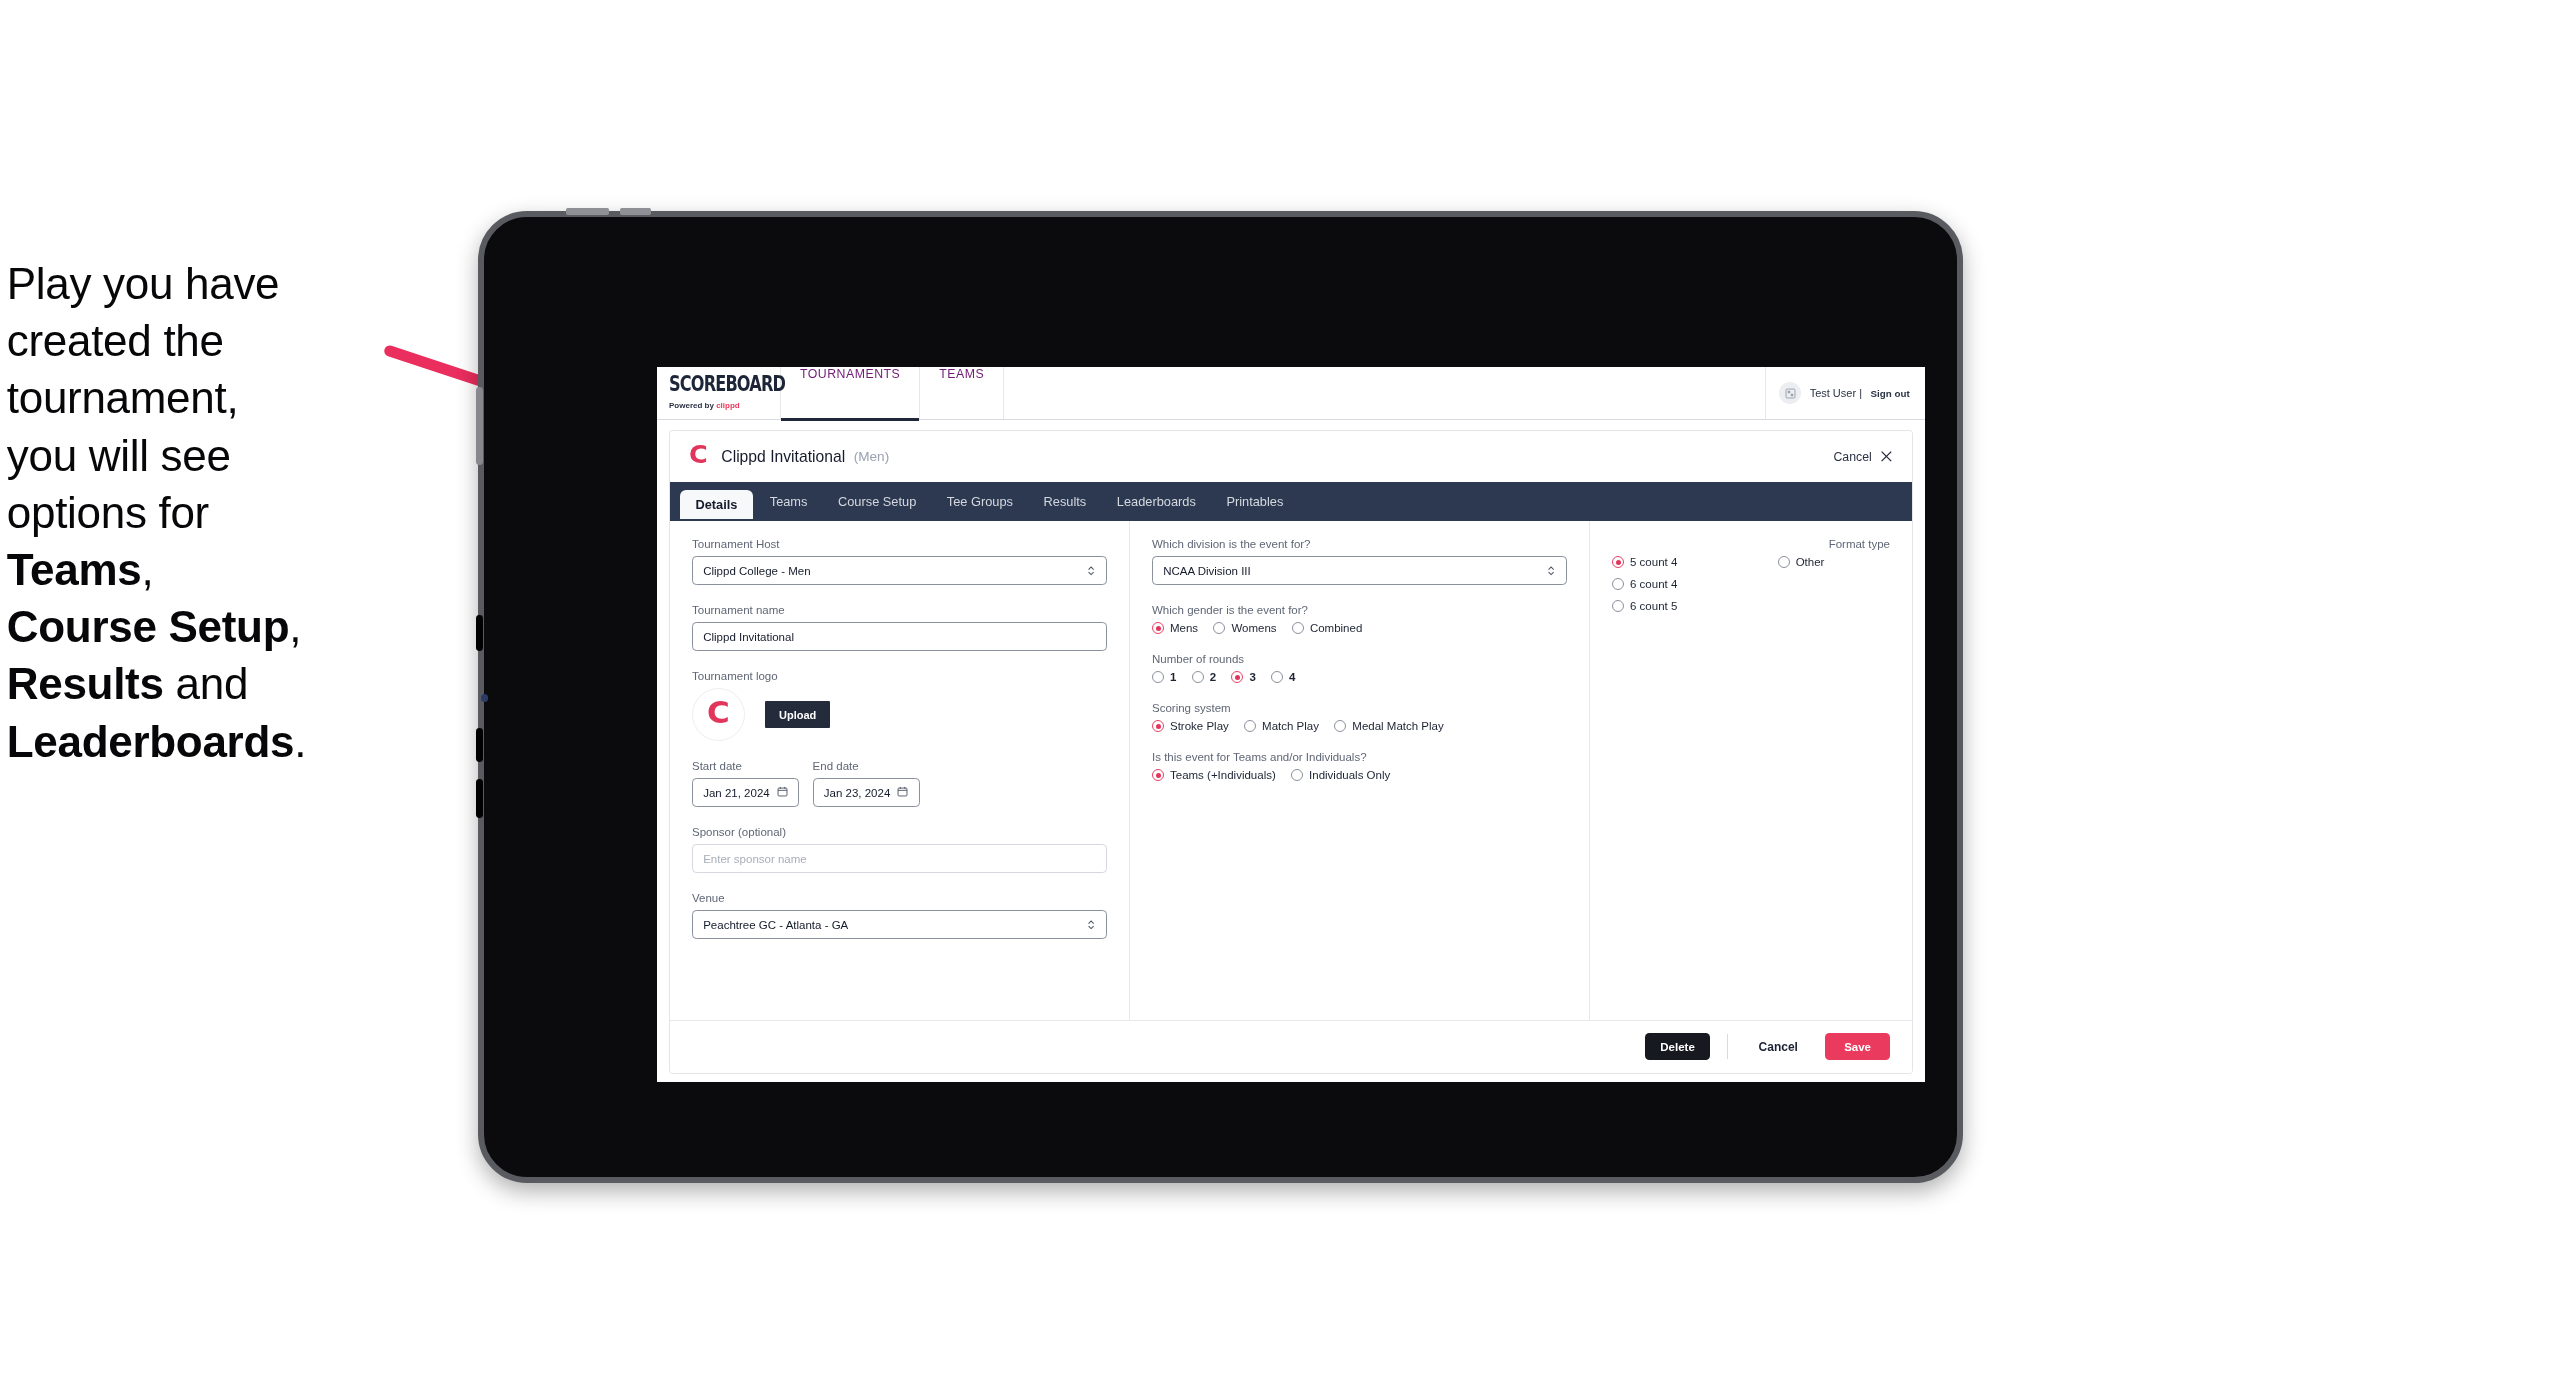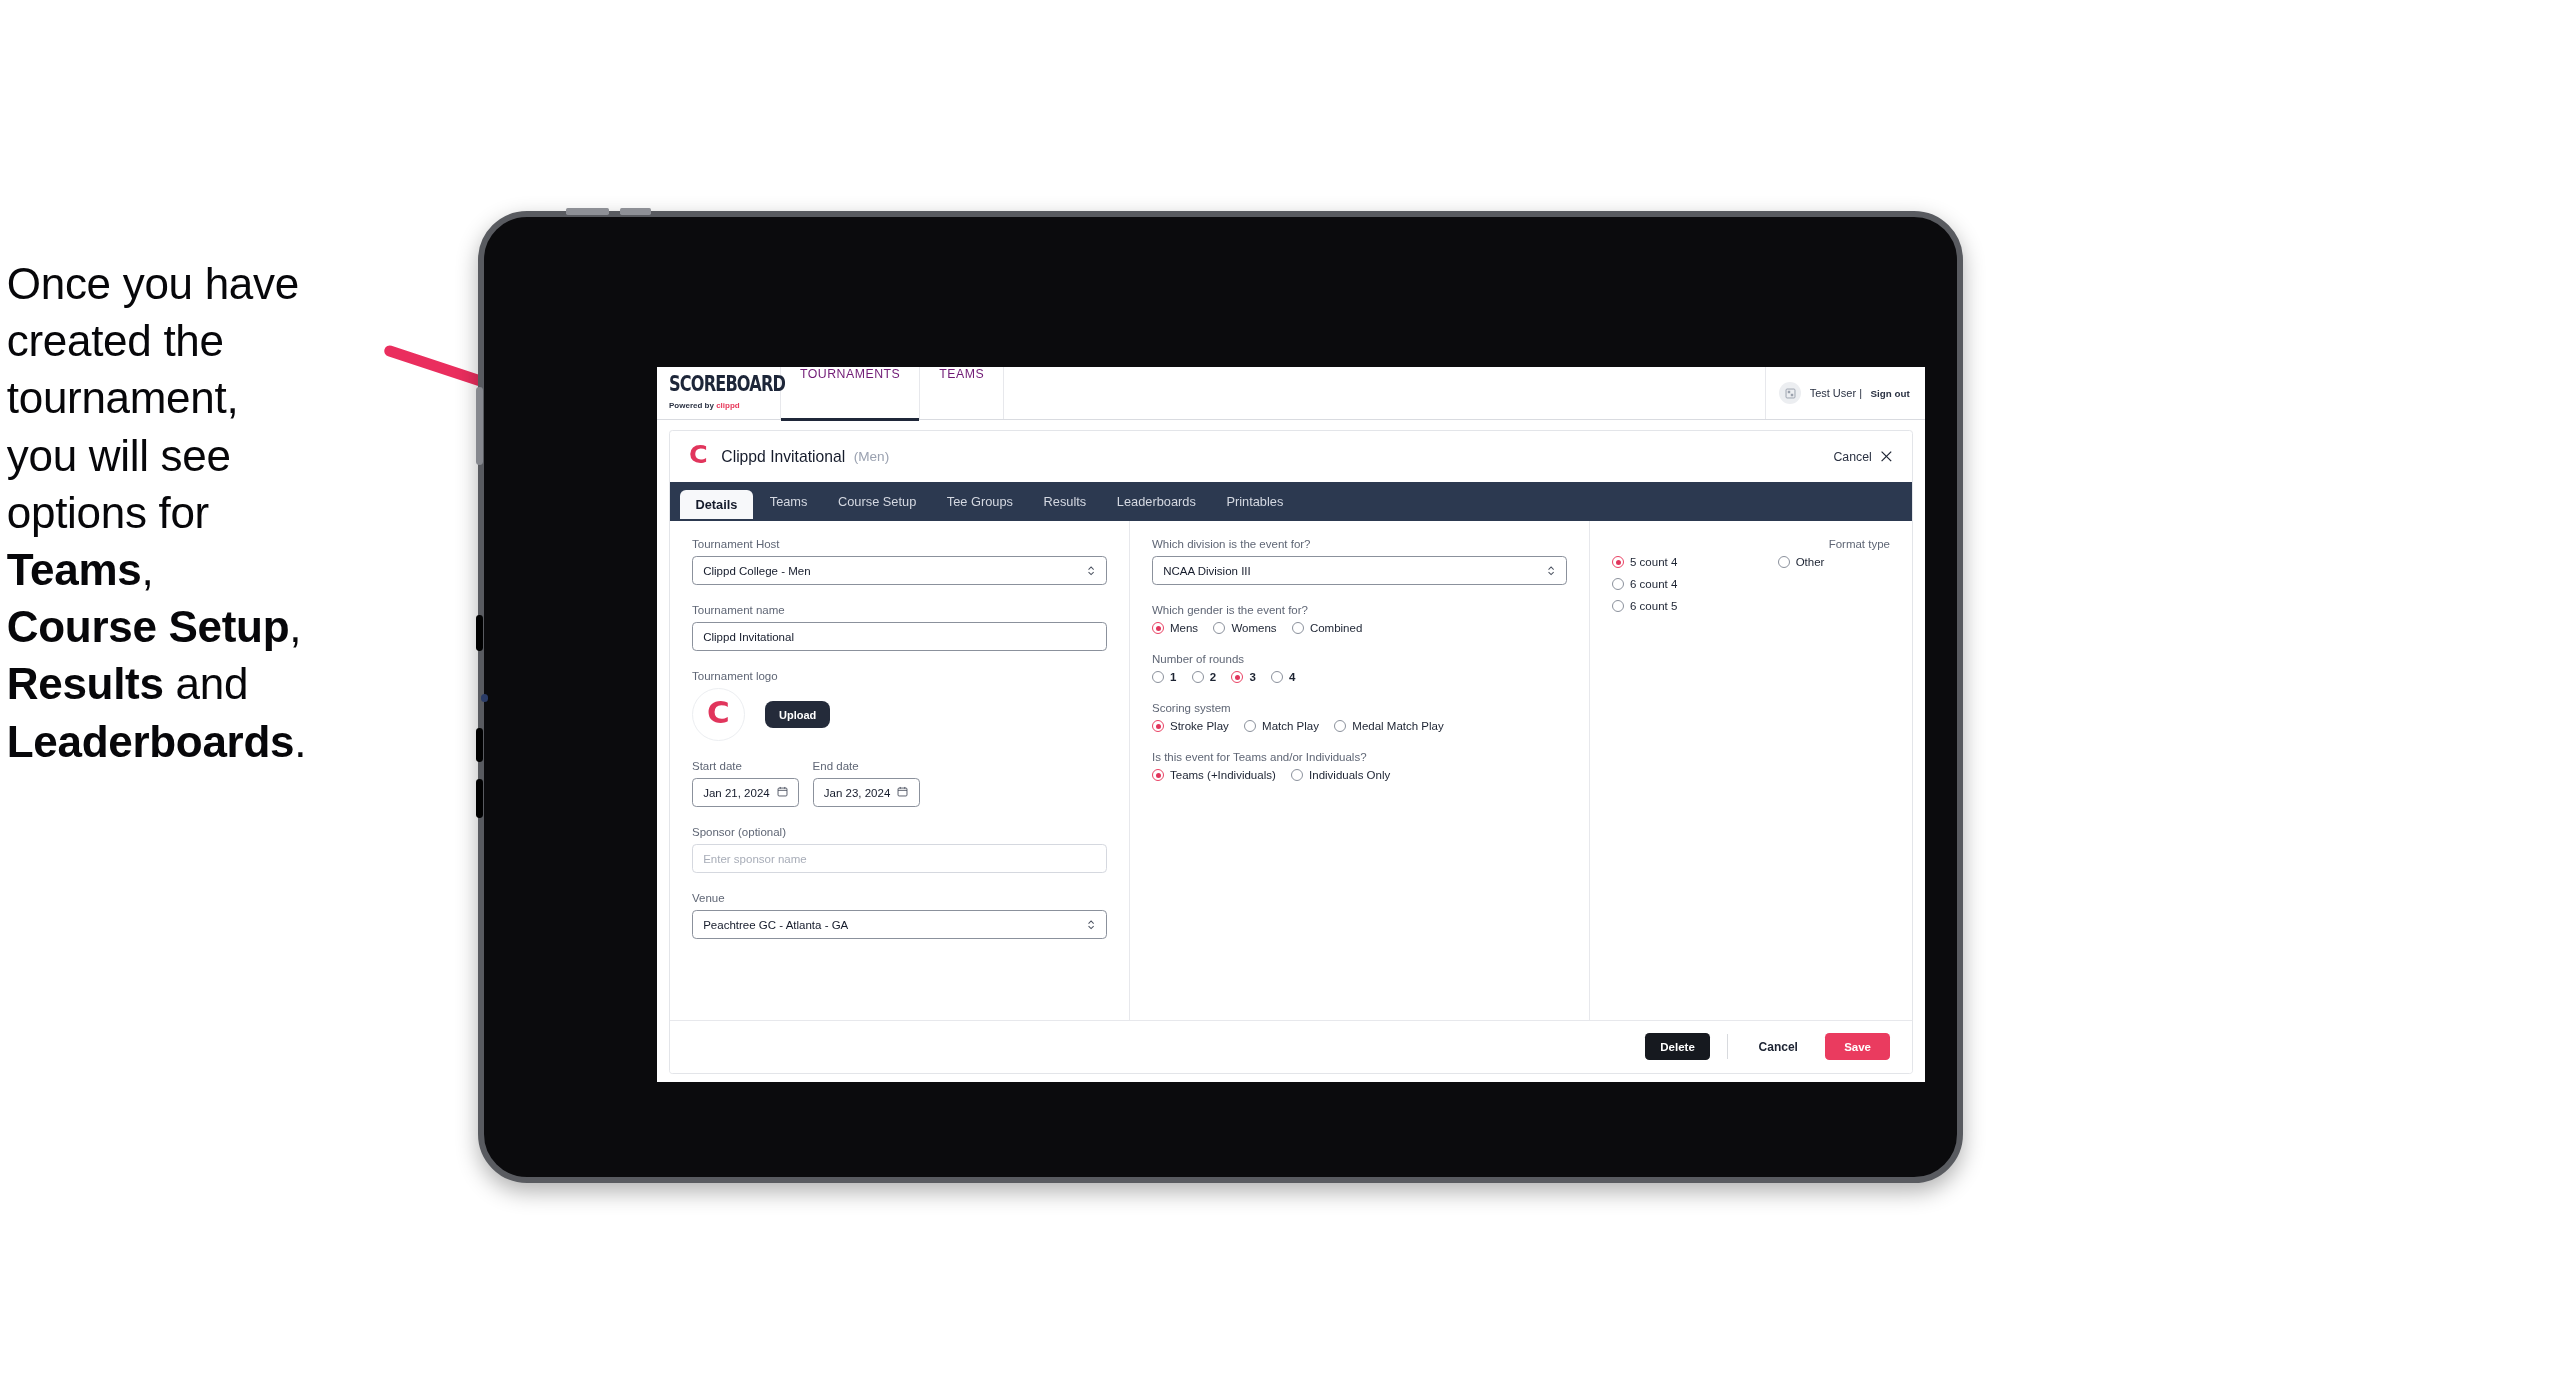--- a/index.html
+++ b/index.html
@@ -153,21 +153,21 @@
 
   .logo-row { display: flex; align-items: center; gap: 20.4px; margin-top: 1.7px; }
   .logo-circle {
     width: 53px; height: 53px; border-radius: 50%; border: 0.9px solid #eceef1;
     display: flex; align-items: center; justify-content: center;
     font-family: "DejaVu Sans", sans-serif; font-size: 31px; font-weight: 700; color: #e1355c;
     line-height: 1; padding-bottom: 3.4px;
   }
   .btn-upload {
     background: #242b3a; color: #fff; font-size: 11px; font-weight: 600;
-    border-radius: 8px; padding: 7.7px 13.6px; border: none; cursor: pointer;
+    border-radius: 1px; padding: 7.7px 13.6px; border: none; cursor: pointer;
   }
 
   .date-row { display: flex; gap: 13.6px; }
   .date-col { width: 107px; }
 
   
   .radio-row { display: flex; align-items: center; flex-wrap: wrap; gap: 0; margin-bottom: 1.7px; }
   .radio-item { display: flex; align-items: center; gap: 6px; margin-right: 15.3px; cursor: pointer; }
   .radio {
     width: 12px; height: 12px; border-radius: 50%; border: 1.2px solid #8b919c;
@@ -202,21 +202,21 @@
     background: #ea3b5f; color: #fff; font-size: 11.5px; font-weight: 600;
     border: none; border-radius: 4.3px; padding: 7.7px 19px; margin-left: 13.6px; cursor: pointer;
   }
 </style>
 </head>
 <body>
 
 <div id="stage">
 
   <div id="annotation">
-    <div>Once you have</div>
+    <div>Play you have</div>
     <div>created the</div>
     <div>tournament,</div>
     <div>you will see</div>
     <div>options for</div>
     <div><b>Teams</b><span>,</span></div>
     <div><b>Course Setup</b><span>,</span></div>
     <div><b>Results</b><span> and</span></div>
     <div><b>Leaderboards</b><span>.</span></div>
   </div>
 

